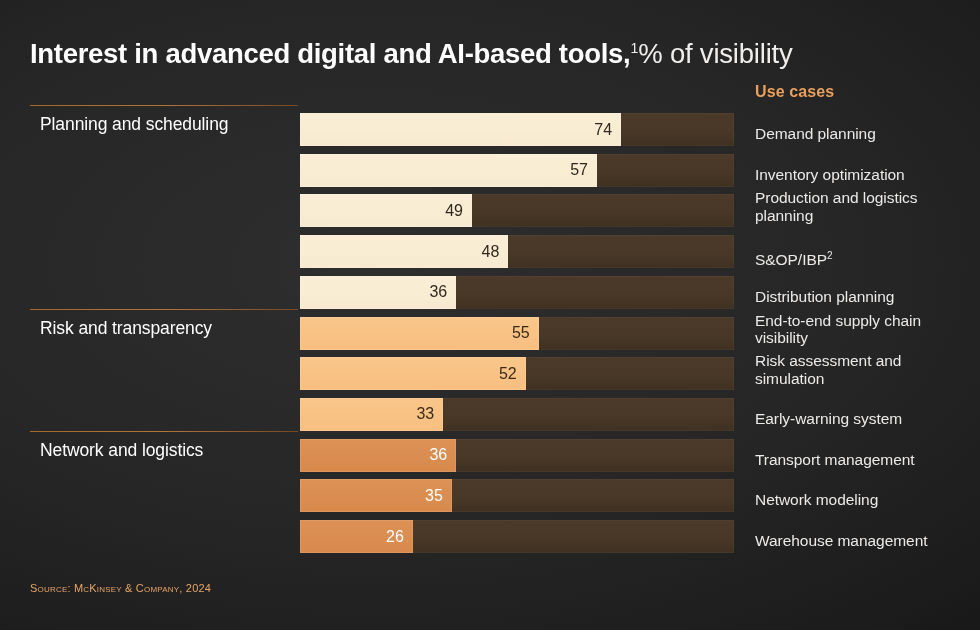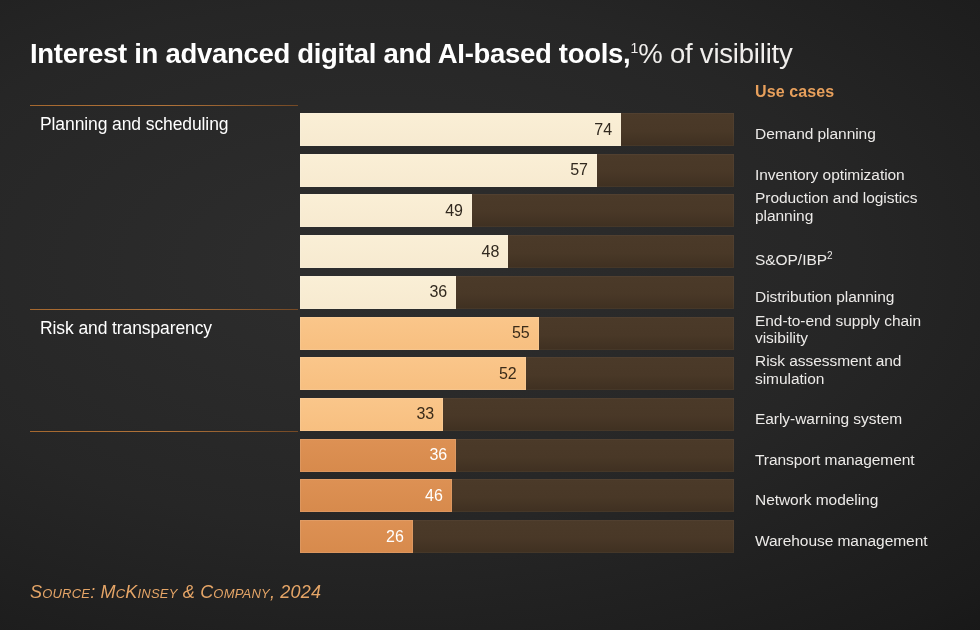--- a/index.html
+++ b/index.html
@@ -141,25 +141,24 @@
   .uc-label sup {
     font-size: 10px;
     vertical-align: super;
   }
 
   
   #source {
     position: absolute;
     left: 30px;
     top: 582px;
-    font-size: 18px;
+    font-size: 11px;
     color: #e5a567;
     letter-spacing: 0.2px;
     font-variant: small-caps;
-    font-style: italic;
   }
 </style>
 </head>
 <body>
 
 <div id="canvas">
 
   <div id="title">
     <span class="t-bold">Interest in advanced digital and AI-based tools,</span><span class="t-sup">1</span><span class="t-reg">% of visibility</span>
   </div>
@@ -220,29 +219,30 @@
       </div>
       <div class="row" style="top: 389.9px;">
         <div class="row-rule"></div>
         <div class="track">
           <div class="fill g2" style="width: 143.22px;">33</div>
         </div>
         <div class="uc-label one-line">Early-warning system</div>
       </div>
       <div class="row" style="top: 430.6px;">
         <div class="row-rule rule-strong"></div>
+        <div class="cat-label">Network and logistics</div>
         <div class="track">
           <div class="fill g3" style="width: 156.24px;">36</div>
         </div>
         <div class="uc-label one-line">Transport management</div>
       </div>
       <div class="row" style="top: 471.3px;">
         <div class="row-rule"></div>
         <div class="track">
-          <div class="fill g3" style="width: 151.9px;">46</div>
+          <div class="fill g3" style="width: 151.9px;">35</div>
         </div>
         <div class="uc-label one-line">Network modeling</div>
       </div>
       <div class="row" style="top: 512px;">
         <div class="row-rule"></div>
         <div class="track">
           <div class="fill g3" style="width: 112.84px;">26</div>
         </div>
         <div class="uc-label one-line">Warehouse management</div>
       </div>

